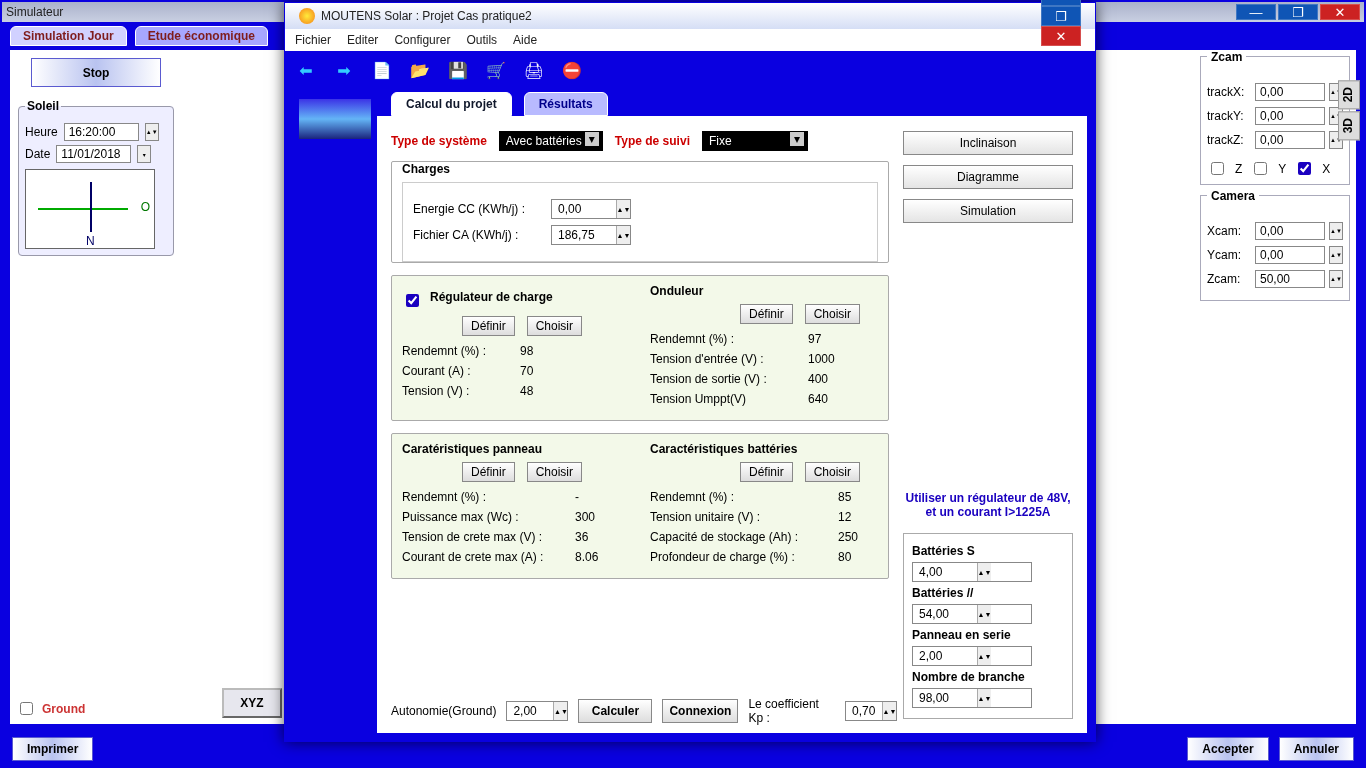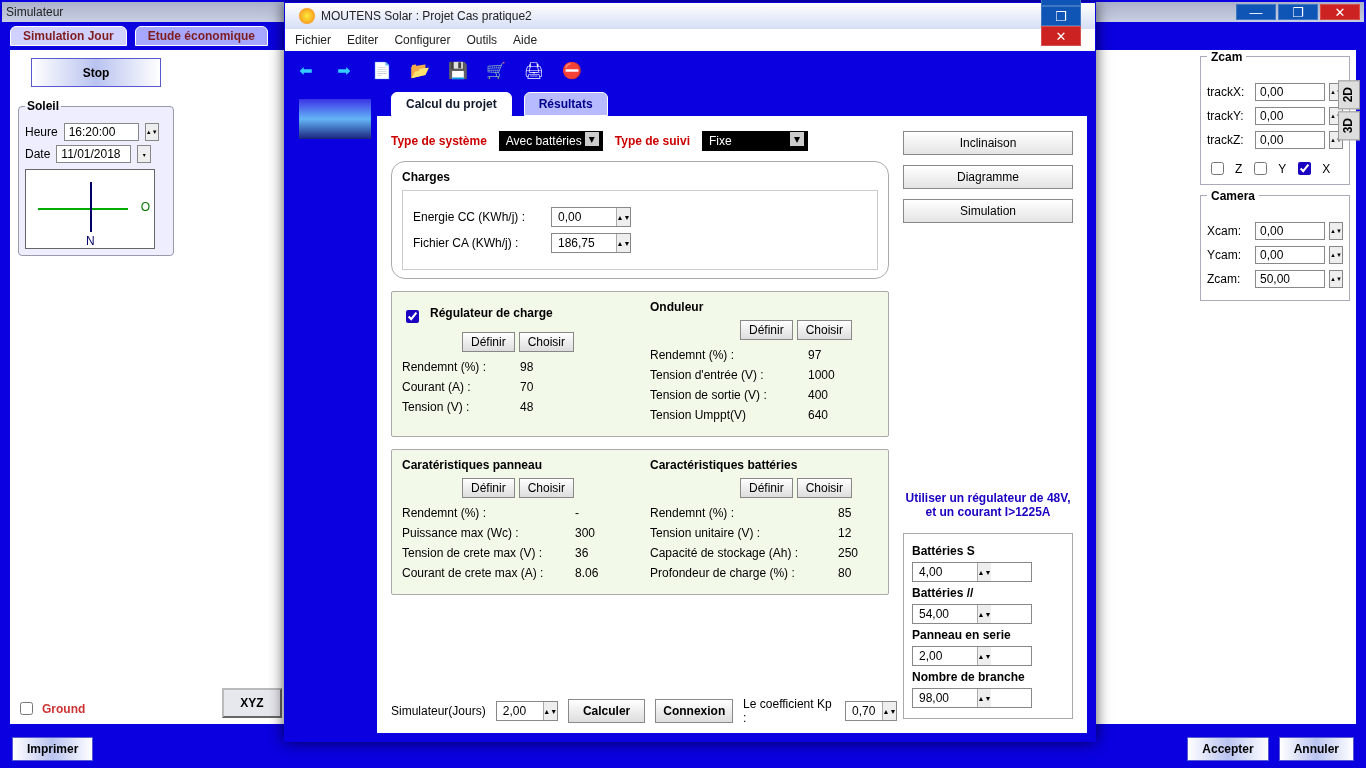--- a/index.html
+++ b/index.html
@@ -70,25 +70,25 @@
 .fg-left{flex:1;}
 .fg-right{width:170px;display:flex;flex-direction:column;gap:14px;}
 
 .row1{display:flex;align-items:center;gap:12px;margin-bottom:10px;}
 .row1 .lab{color:#cc0000;font-weight:bold;}
 .sel{background:#000;color:#fff;border:1px solid #000;height:20px;padding:0 20px 0 6px;appearance:none;position:relative;}
 .sel-wrap{position:relative;display:inline-block;}
 .sel-wrap::after{content:'▾';position:absolute;right:4px;top:1px;color:#000;background:#ccc;width:14px;text-align:center;}
 
 .gbox{border:1px solid #aaa;background:#f3f9e9;border-radius:2px;padding:8px 10px;margin-bottom:12px;}
-.wbox{border:1px solid #aaa;background:#fff;border-radius:14px;padding:8px 10px;margin-bottom:12px;margin-top:9px;}
+.wbox{border:1px solid #aaa;background:#fff;border-radius:2px;padding:0 10px;margin-bottom:12px;margin-top:9px;}
 .box-title{font-weight:bold;margin-bottom:6px;display:block;}
 .two{display:flex;gap:20px;}
 .two > div{flex:1;}
-.btnpair{display:flex;gap:4px;margin:0 0 8px 60px;}
+.btnpair{display:flex;gap:12px;margin:0 0 8px 60px;}
 .btnpair button{height:20px;padding:0 8px;border:1px solid #888;background:linear-gradient(#fff,#ddd);}
 .kv{display:flex;gap:8px;margin:6px 0;align-items:center;}
 .kv .k{width:165px;}
 .kv .v{}
 .numbox{display:flex;border:1px solid #888;background:#fff;align-items:center;}
 .numbox input{border:none;height:18px;width:64px;padding:0 6px;}
 .numbox .sp{width:14px;height:18px;border-left:1px solid #aaa;display:flex;flex-direction:column;align-items:center;justify-content:center;font-size:7px;background:#eee;}
 .btncol button{display:block;width:100%;height:24px;margin-bottom:10px;background:linear-gradient(#fff,#e4e4e4);border:1px solid #888;}
 .hint{color:#1a00c0;font-weight:bold;text-align:center;}
 .cfg{border:1px solid #aaa;padding:6px 8px;}
@@ -417,21 +417,21 @@
               </div>
             <div class="cttl">Nombre de branche</div>
             <div class="numbox">
                 <input value="98,00" style="">
                 <span class="sp">▲▼</span>
               </div>
           </div>
         </div>
 
         <div class="bottom-row">
-          <span>Simulateur(Jours)</span>
+          <span>Autonomie(Ground)</span>
           <span class="numbox">
               <input style="width: 46px;" value="2,00">
               <span class="sp">▲▼</span>
             </span>
           <button>Calculer</button>
           <button>Connexion</button>
           <span>Le coefficient Kp :</span>
           <span class="numbox">
               <input style="width: 36px;" value="0,70">
               <span class="sp">▲▼</span>

